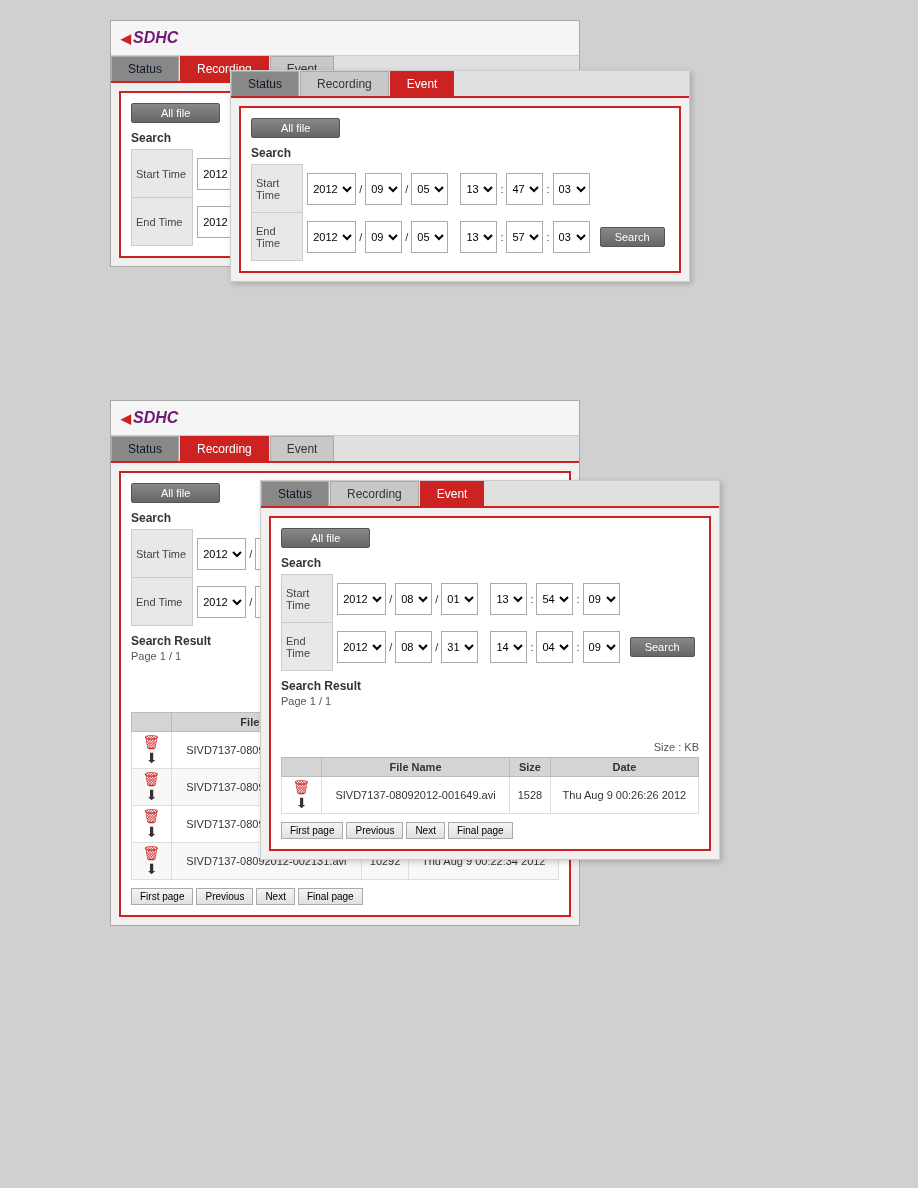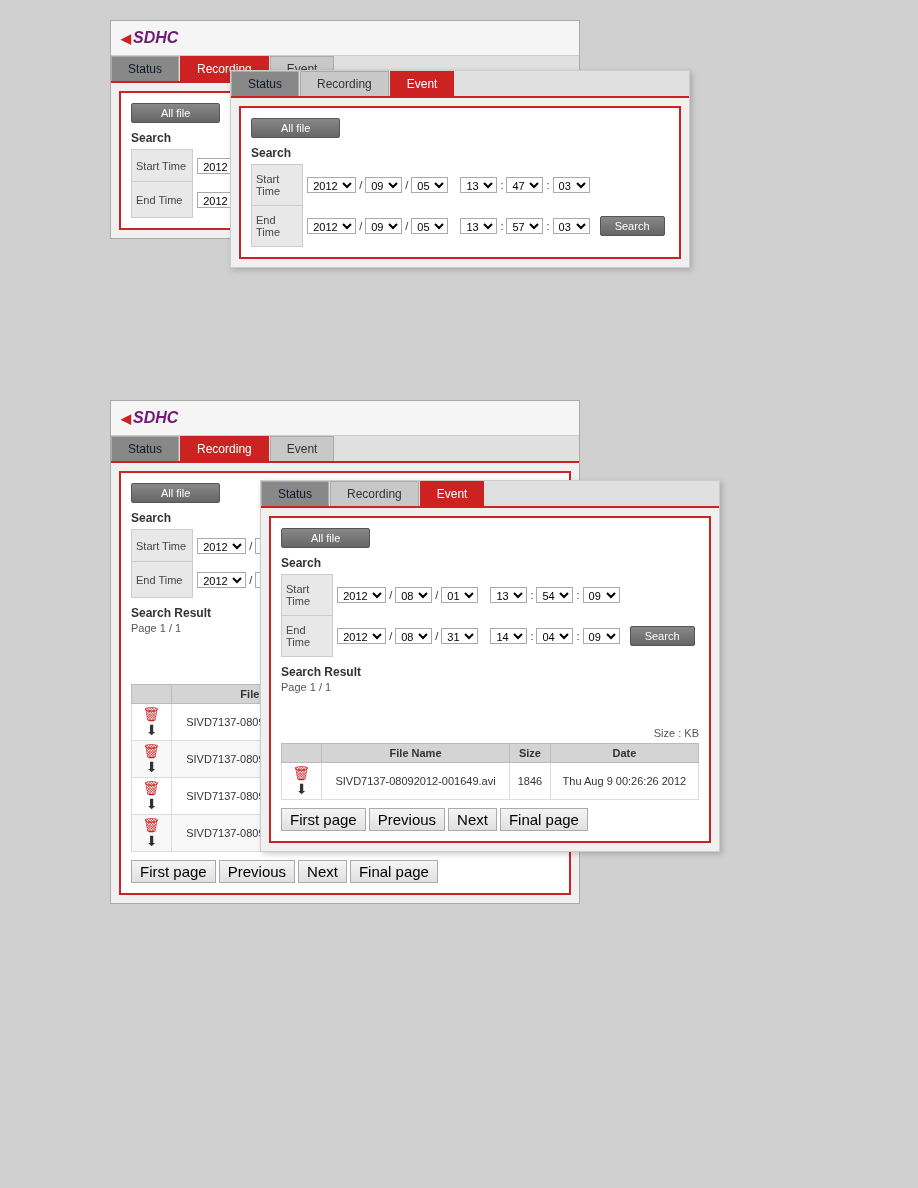--- a/index.html
+++ b/index.html
@@ -106,21 +106,21 @@
       display: flex;
       align-items: center;
       gap: 2px;
     }
 
     select.time-select {
       font-size: 11px;
       padding: 1px 1px;
       border: 1px solid #aaa;
       background: #fff;
-      height: 16px;
+      height: 32px;
     }
 
     .time-sep {
       font-size: 11px;
       padding: 0 1px;
     }
 
     .btn-search {
       background: linear-gradient(to bottom, #888, #666);
       color: #fff;
@@ -187,21 +187,21 @@
 
     .pagination {
       display: flex;
       gap: 3px;
       margin-top: 8px;
     }
     .btn-page {
       background: linear-gradient(to bottom, #f5f5f5, #e0e0e0);
       border: 1px solid #aaa;
       padding: 2px 8px;
-      font-size: 15px;
+      font-size: 10px;
       cursor: pointer;
     }
 
     
     .watermark {
       position: absolute;
       color: rgba(100, 140, 200, 0.25);
       font-size: 48px;
       font-weight: bold;
       transform: rotate(-30deg);
@@ -540,21 +540,21 @@
               <th>Date</th>
             </tr>
           </thead>
           <tbody id="result-rows-4">
           <tr>
     <td style="text-align:center;">
       <span class="icon-del">🗑</span>
       <span class="icon-dl">⬇</span>
     </td>
     <td>SIVD7137-08092012-001649.avi</td>
-    <td>1846</td>
+    <td>1528</td>
     <td>Thu Aug 9 00:26:26 2012</td>
   </tr>
             </tbody>
         </table>
         <div class="pagination" id="pagination-4">
             <button class="btn-page">First page</button>
             <button class="btn-page">Previous</button>
             <button class="btn-page">Next</button>
             <button class="btn-page">Final page</button>
           </div>

